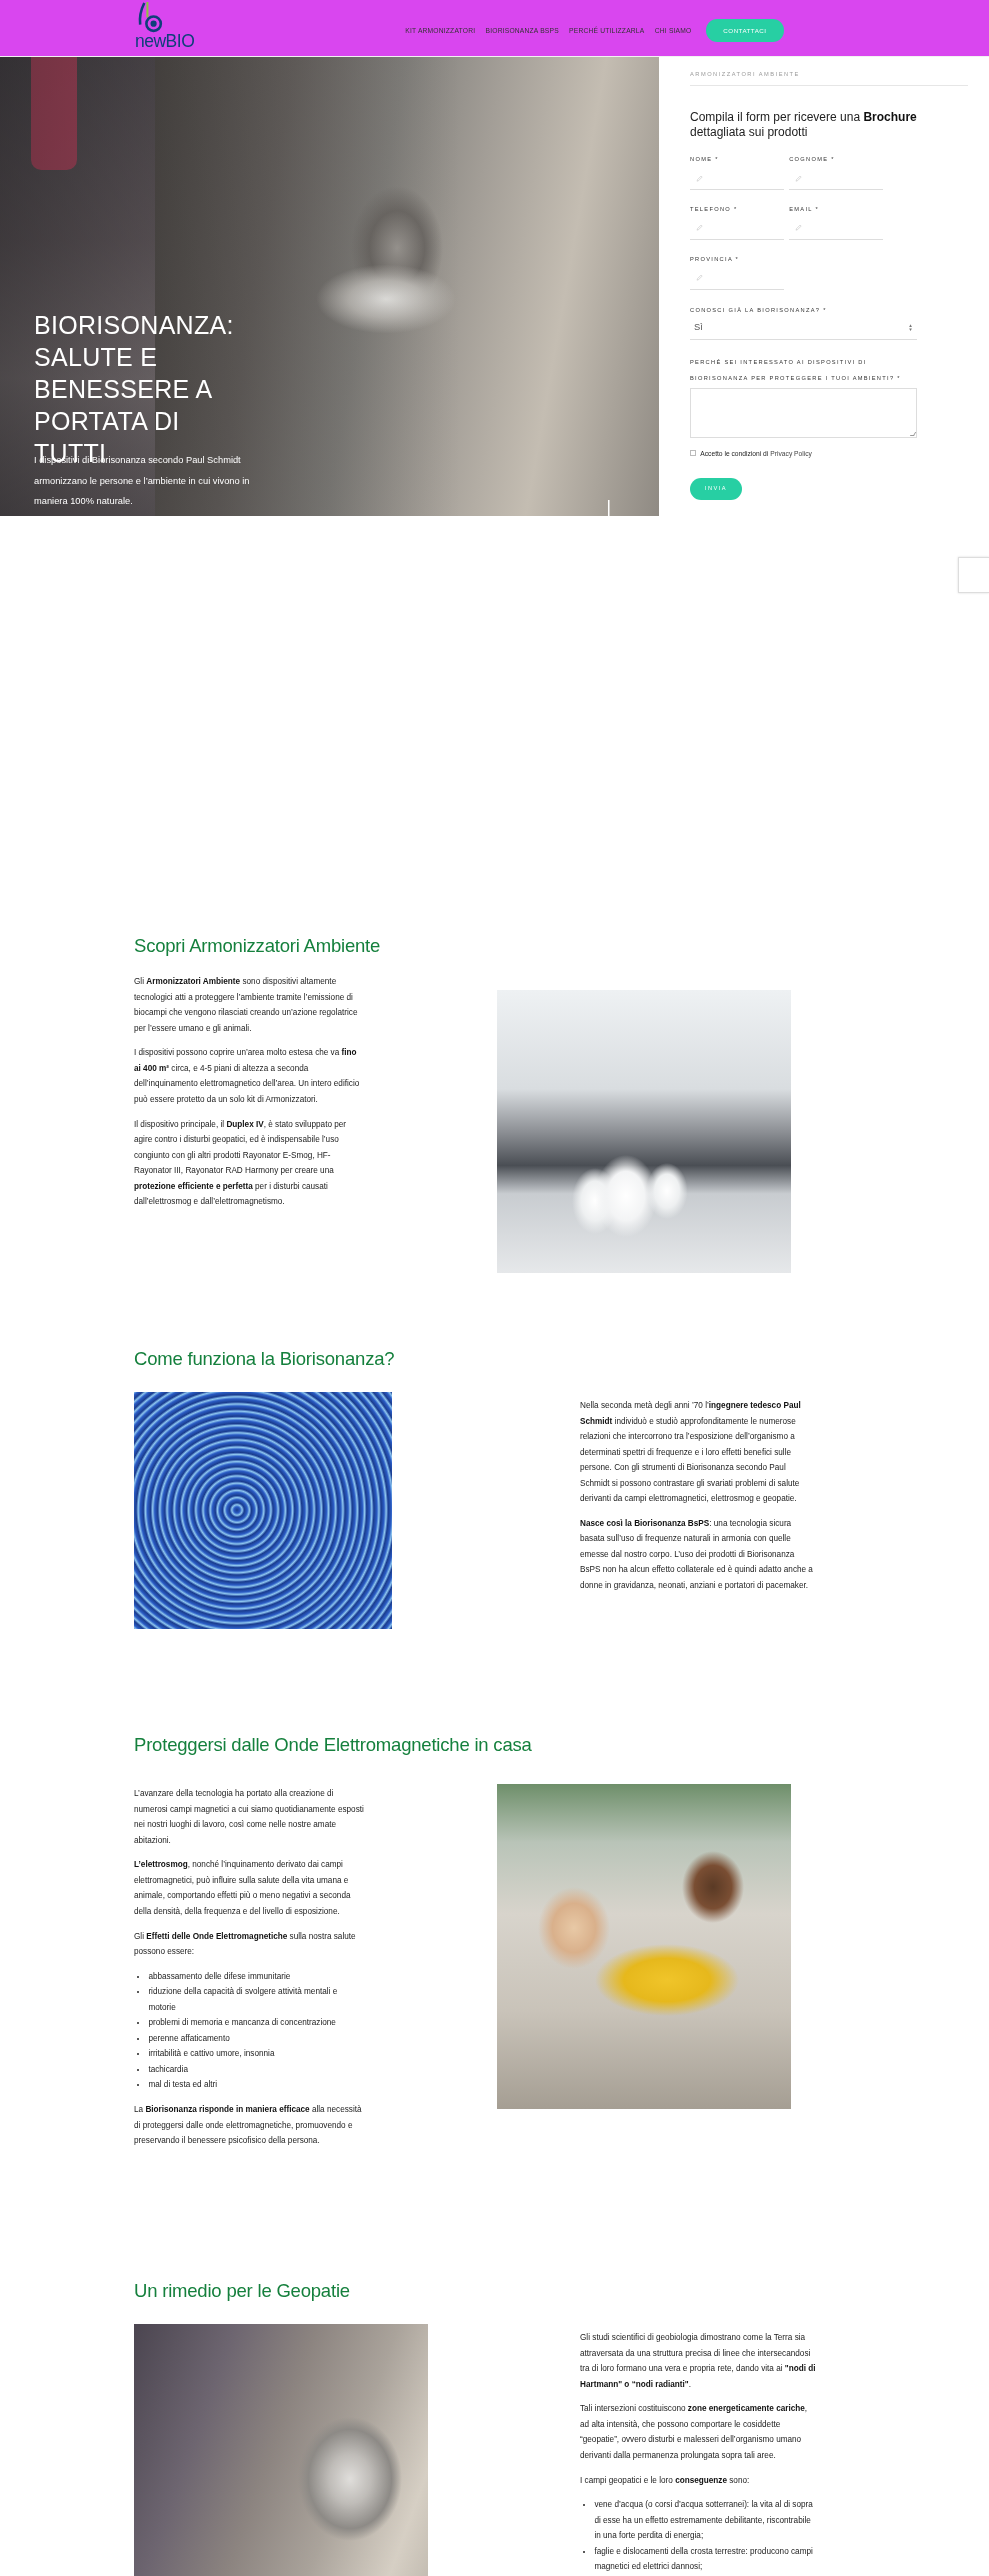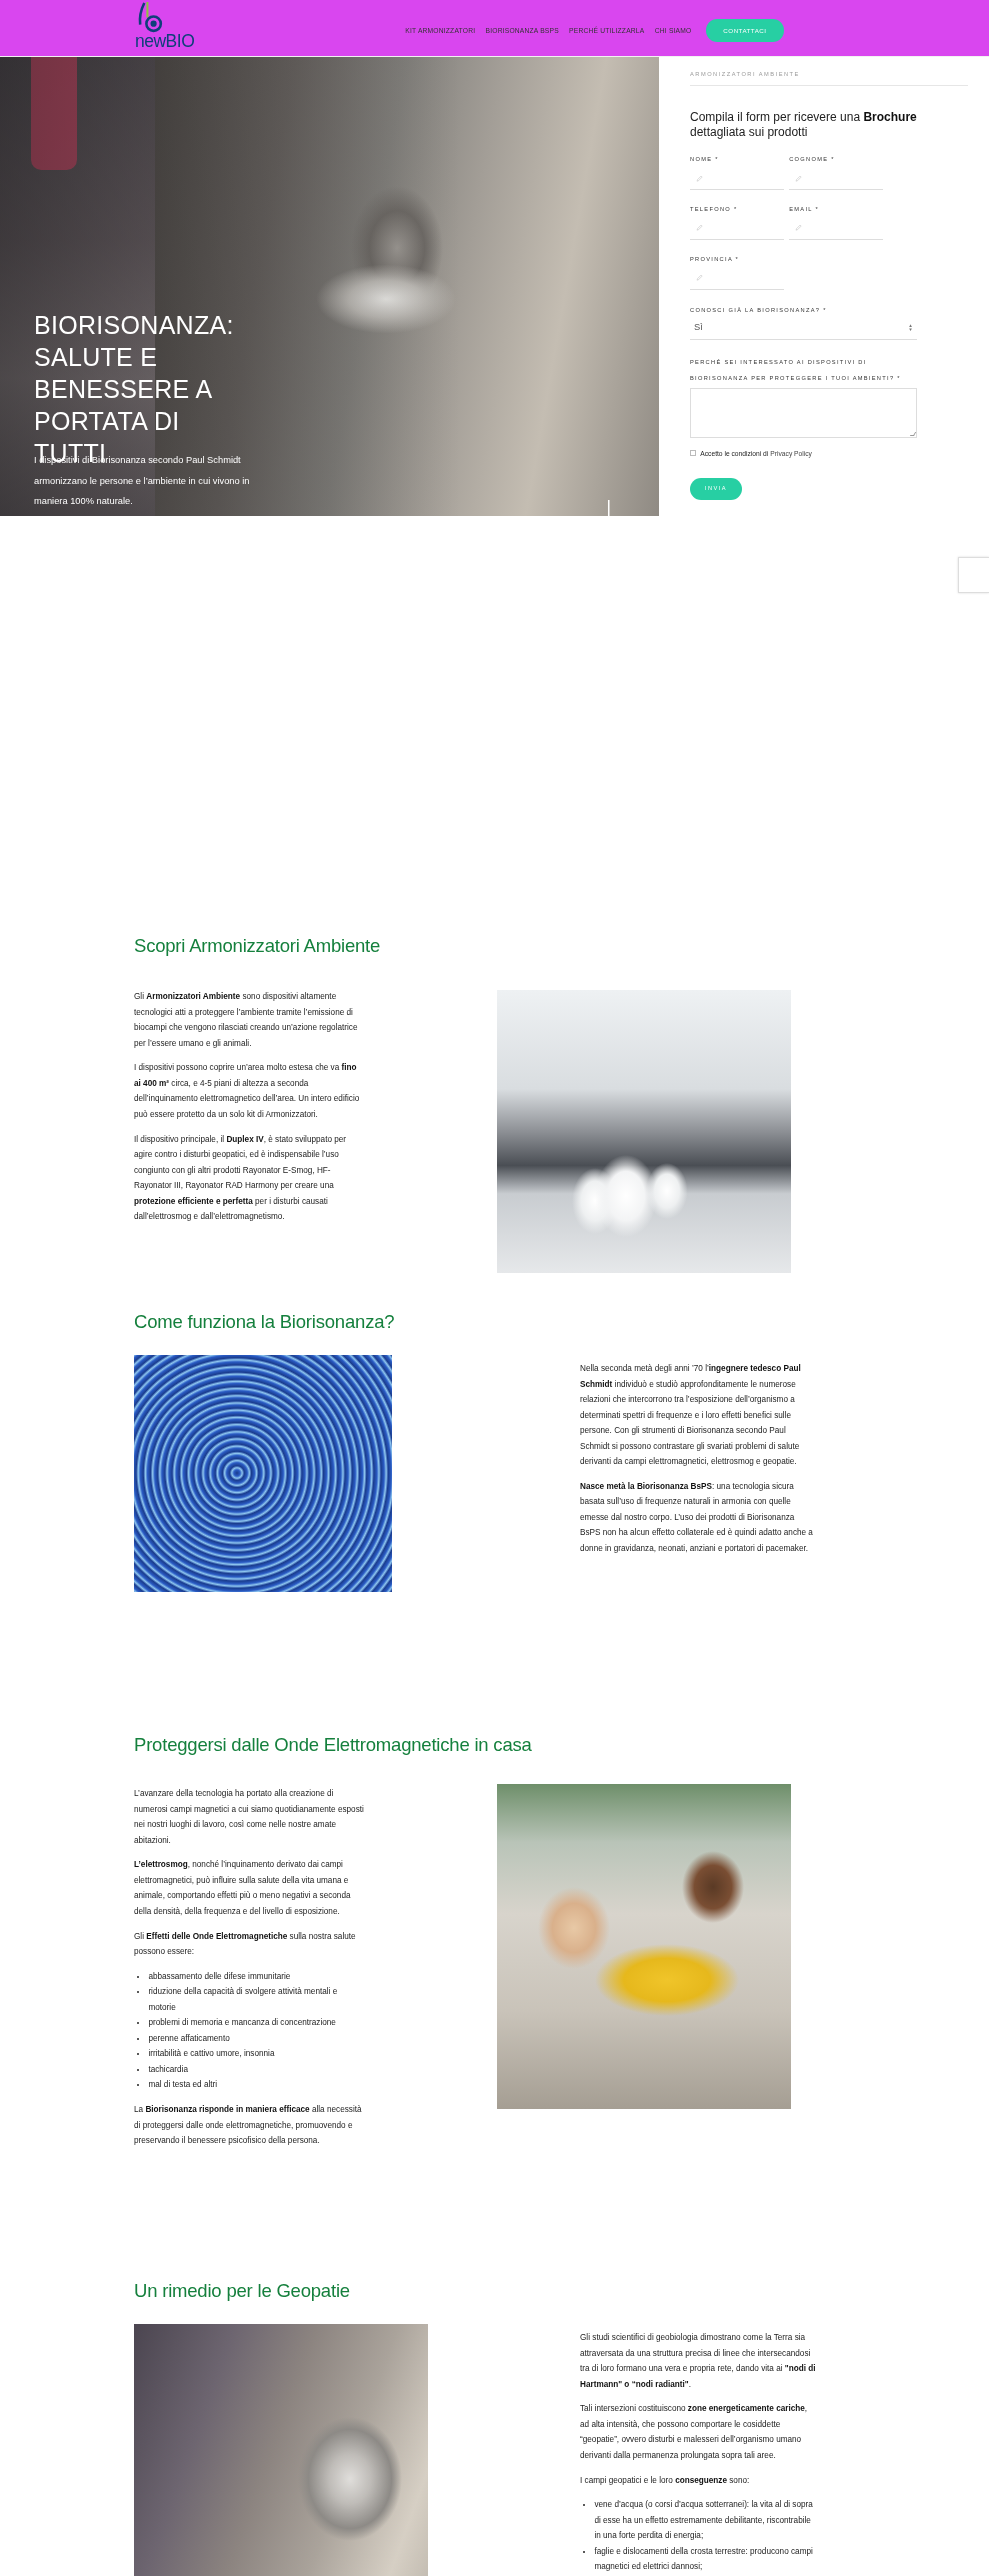--- a/index.html
+++ b/index.html
@@ -162,39 +162,39 @@
 
     <div class="submit">INVIA</div>
   </form>
   <div class="recaptcha"></div>
 </section>
 
 <section style="position:relative;height:1216px">
 
   <div style="position:absolute;left:134px;top:417px;width:721px">
     <h2 class="sec-title">Scopri Armonizzatori Ambiente</h2>
-    <div class="prose" style="width:227px;margin-top:31px">
+    <div class="prose" style="width:227px;margin-top:16px">
       <p><span>Gli </span><b>Armonizzatori Ambiente</b><span> sono dispositivi altamente tecnologici atti a proteggere l’ambiente tramite l’emissione di biocampi che vengono rilasciati creando un’azione regolatrice per l’essere umano e gli animali.</span></p>
       <p><span>I dispositivi possono coprire un’area molto estesa che va </span><b>fino ai 400 m²</b><span> circa, e 4-5 piani di altezza a seconda dell’inquinamento elettromagnetico dell’area. Un intero edificio può essere protetto da un solo kit di Armonizzatori.</span></p>
       <p><span>Il dispositivo principale, il </span><b>Duplex IV</b><span>, è stato sviluppato per agire contro i disturbi geopatici, ed è indispensabile l’uso congiunto con gli altri prodotti Rayonator E-Smog, HF-Rayonator III, Rayonator RAD Harmony per creare una </span><b>protezione efficiente e perfetta</b><span> per i disturbi causati dall’elettrosmog e dall’elettromagnetismo.</span></p>
     </div>
     <div class="photo" style="left:363px;top:57px;width:294px;height:283px;background:
       radial-gradient(ellipse 31px 41px at 129px 206px,#fff 0%,#f3f4f5 60%,transparent 100%),
       radial-gradient(ellipse 20.6px 28px at 170px 201px,#fff 0%,#eef0f1 60%,transparent 100%),
       radial-gradient(ellipse 23px 33px at 98px 211px,#fff 0%,#eef0f1 60%,transparent 100%),
       linear-gradient(180deg,#eef1f3 0%,#d9dde0 35%,#8d9095 50%,#4a4e54 62%,#c8ccd0 72%,#e6e8ea 100%);"></div>
   </div>
 
-  <div style="position:absolute;left:134px;top:793px;width:721px">
+  <div style="position:absolute;left:134px;top:830px;width:721px">
     <h2 class="sec-title">Come funziona la Biorisonanza?</h2>
     <div class="photo" style="left:0;top:46px;width:258px;height:237px;background:
       repeating-radial-gradient(circle at 103px 118px,#1a3c8c 0px,#2a5bc4 3.1px,#8ec6ef 5.2px,#1c3f95 7.2px);"></div>
     <div class="prose" style="position:absolute;left:446px;top:52px;width:237px">
       <p><span>Nella seconda metà degli anni ’70 l’</span><b>ingegnere tedesco Paul Schmidt</b><span> individuò e studiò approfonditamente le numerose relazioni che intercorrono tra l’esposizione dell’organismo a determinati spettri di frequenze e i loro effetti benefici sulle persone. Con gli strumenti di Biorisonanza secondo Paul Schmidt si possono contrastare gli svariati problemi di salute derivanti da campi elettromagnetici, elettrosmog e geopatie.</span></p>
-      <p><b>Nasce metà la Biorisonanza BsPS</b><span>: una tecnologia sicura basata sull’uso di frequenze naturali in armonia con quelle emesse dal nostro corpo. L’uso dei prodotti di Biorisonanza BsPS non ha alcun effetto collaterale ed è quindi adatto anche a donne in gravidanza, neonati, anziani e portatori di pacemaker.</span></p>
+      <p><b>Nasce così la Biorisonanza BsPS</b><span>: una tecnologia sicura basata sull’uso di frequenze naturali in armonia con quelle emesse dal nostro corpo. L’uso dei prodotti di Biorisonanza BsPS non ha alcun effetto collaterale ed è quindi adatto anche a donne in gravidanza, neonati, anziani e portatori di pacemaker.</span></p>
     </div>
   </div>
 </section>
 
 <section style="position:relative;height:546px">
   <div style="position:absolute;left:134px;top:0;width:721px">
     <h2 class="sec-title">Proteggersi dalle Onde Elettromagnetiche in casa</h2>
     <div class="prose" style="width:232px;margin-top:29px">
       <p>L’avanzare della tecnologia ha portato alla creazione di numerosi campi magnetici a cui siamo quotidianamente esposti nei nostri luoghi di lavoro, così come nelle nostre amate abitazioni.</p>
       <p><b>L’elettrosmog</b><span>, nonché l’inquinamento derivato dai campi elettromagnetici, può influire sulla salute della vita umana e animale, comportando effetti più o meno negativi a seconda della densità, della frequenza e del livello di esposizione.</span></p>

